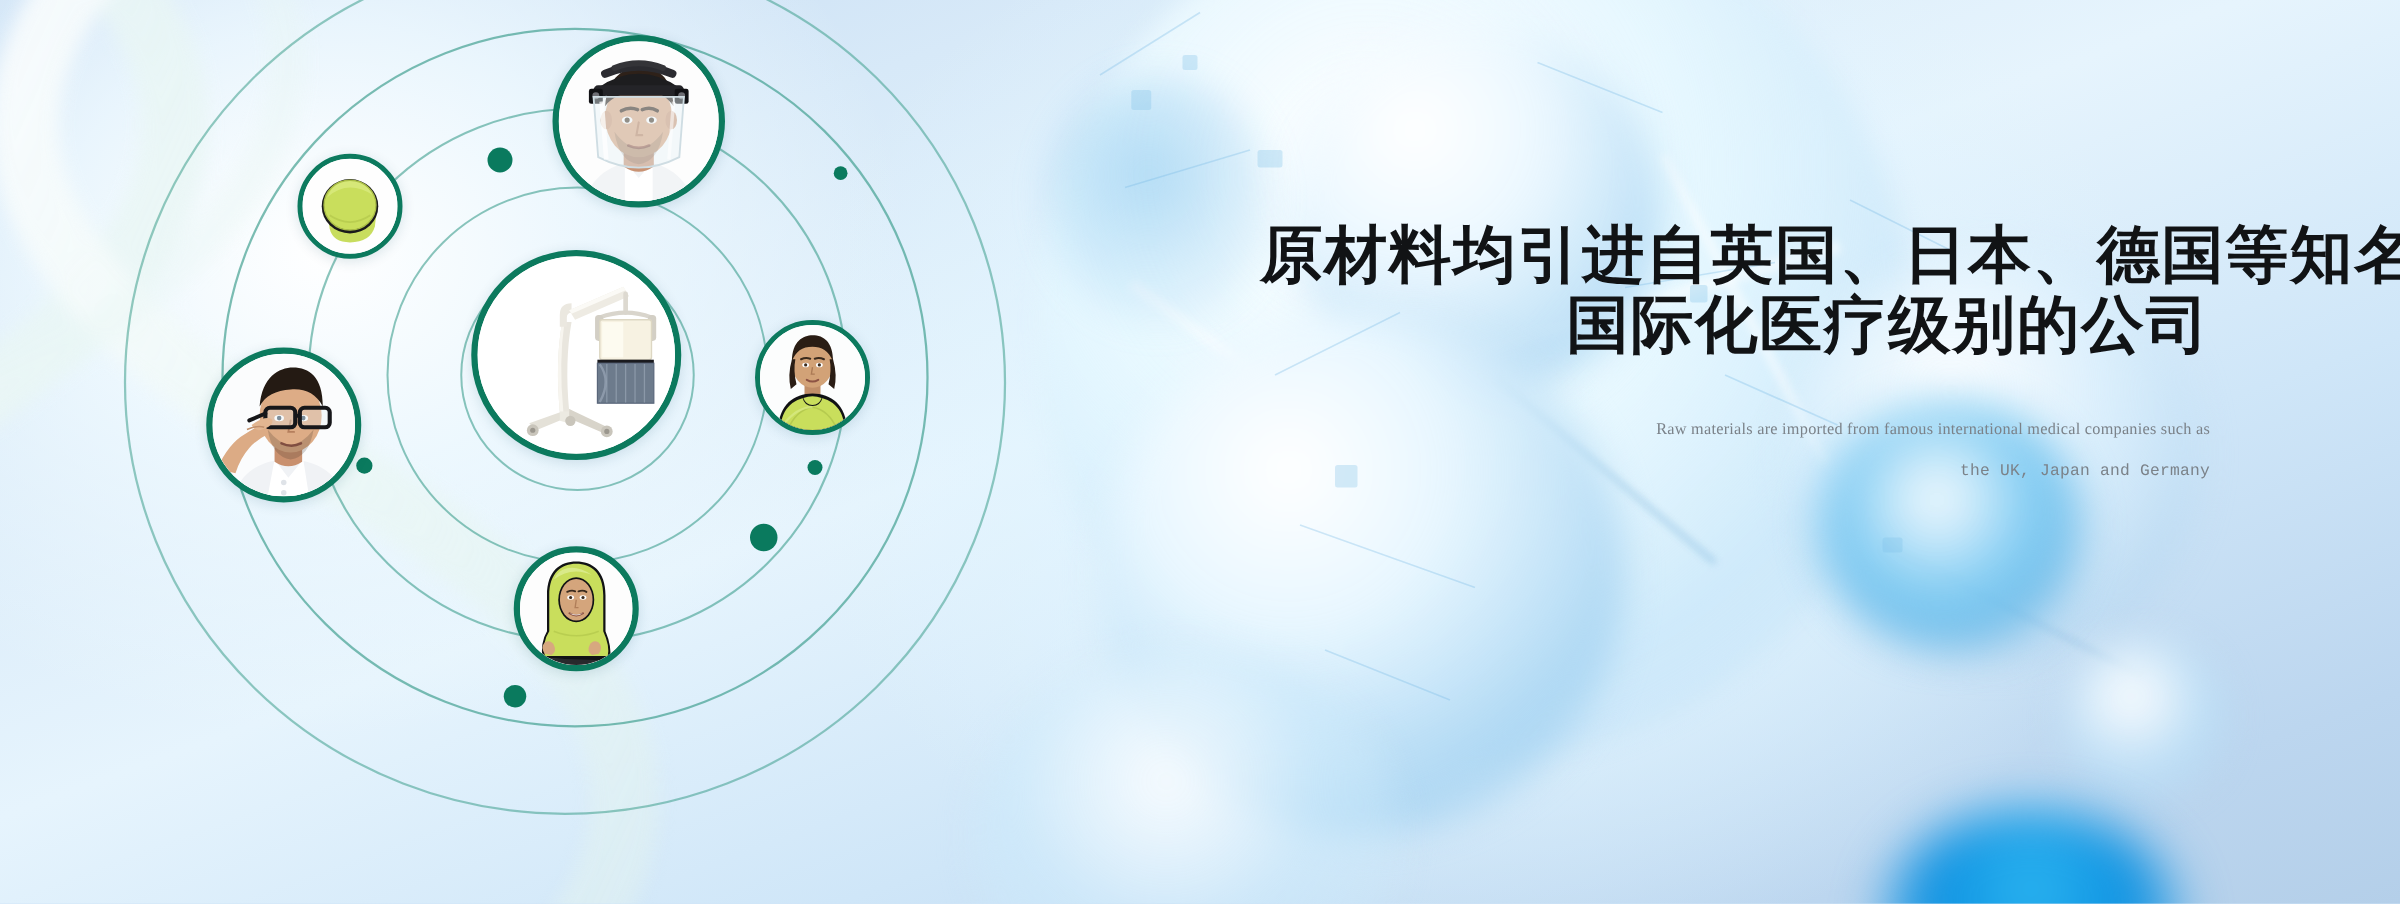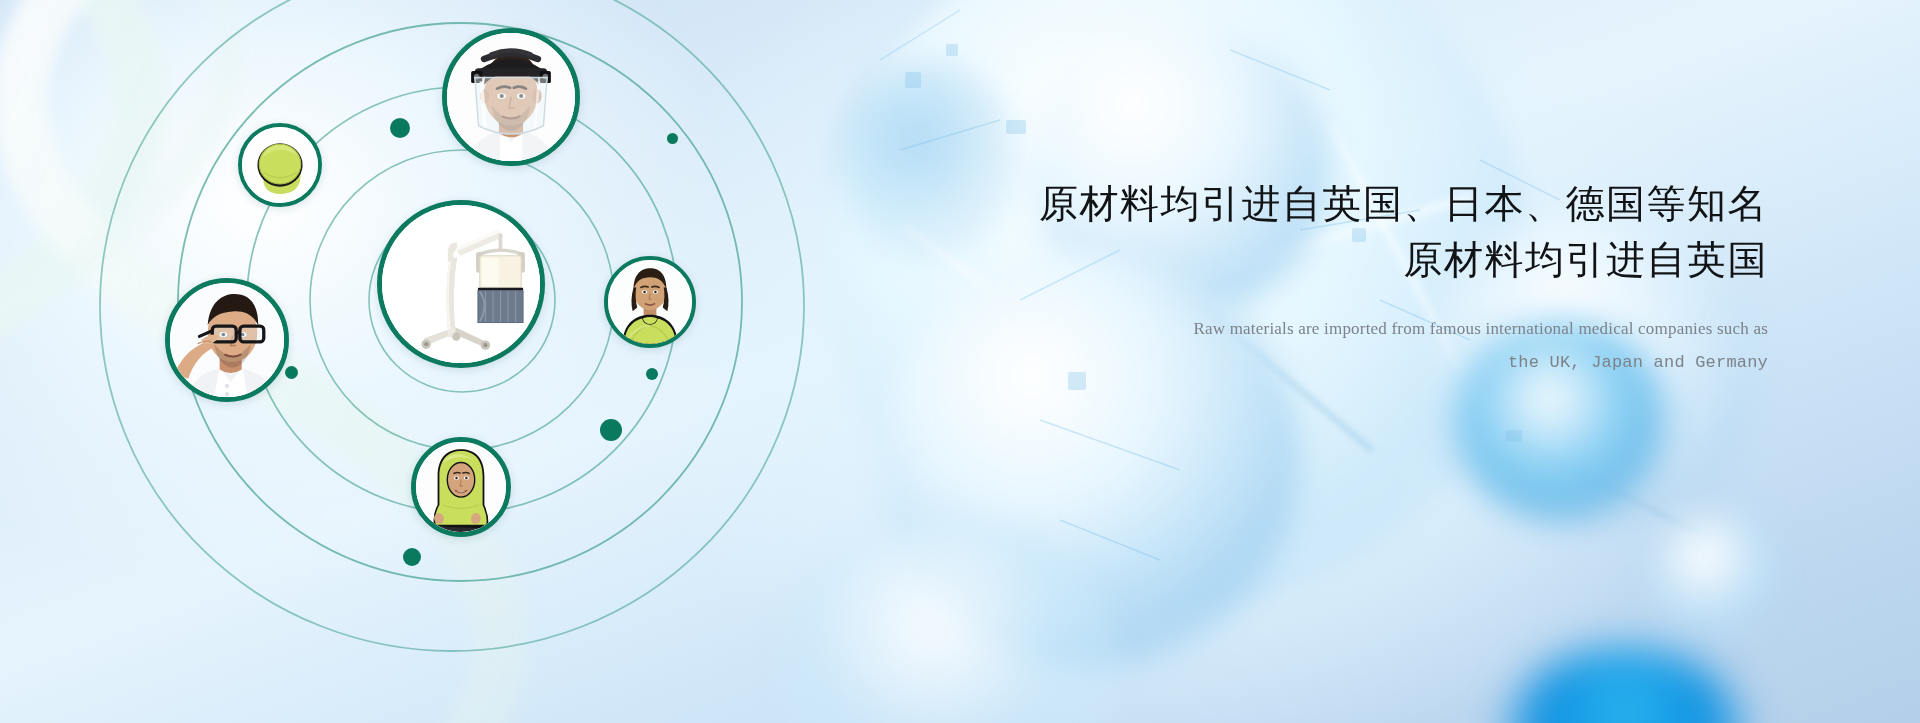--- a/index.html
+++ b/index.html
@@ -53,28 +53,28 @@
 
   
   .dot{ position:absolute; border-radius:50%; background:#0a7a5e; }
 
   
   .copy{
     position:absolute; right:152px; top:176px;
     width:760px; text-align:right;
   }
   .headline{
-    font-size:39px; line-height:56px; color:#111315;
-    letter-spacing:1.5px; font-weight:400; white-space:nowrap;
+    font-size:50px; line-height:56px; color:#111315;
+    letter-spacing:1.5px; font-weight:700; white-space:nowrap;
   }
   .headline .l2{ display:block; }
   .subcopy{
-    margin-top:24px;
+    margin-top:38px;
     font-family:"Liberation Serif", serif;
-    font-size:17px; line-height:34px; color:#7b8289;
+    font-size:13px; line-height:34px; color:#7b8289;
     letter-spacing:.2px;
   }
   .subcopy .s2{ display:block;font-family:Liberation Mono, monospace; }
 </style>
 </head>
 <body>
 
 <div class="stage">
 
   <div class="bg-layer">
@@ -375,21 +375,21 @@
 
       <path d="M22 90 q-4 -6 0 -10 q5 -3 8 2 q3 6 -2 9 Z" fill="#d7a87f"></path>
       <path d="M70 90 q4 -6 0 -10 q-5 -3 -8 2 q-3 6 2 9 Z" fill="#d7a87f"></path>
       <path d="M20 94 L80 94 q1 4 0 6 L20 100 Z" fill="#121315" opacity=".9"></path>
     </svg>
   </div>
 
   <div class="copy">
     <div class="headline">
       <span>原材料均引进自英国、日本、德国等知名</span>
-      <span class="l2">原材料均引进自英国</span>
+      <span class="l2">国际化医疗级别的公司</span>
     </div>
     <div class="subcopy">
       <span>Raw materials are imported from famous international medical companies such as</span>
       <span class="s2">the UK, Japan and Germany</span>
     </div>
   </div>
 
 </div>
 
 </body></html>

